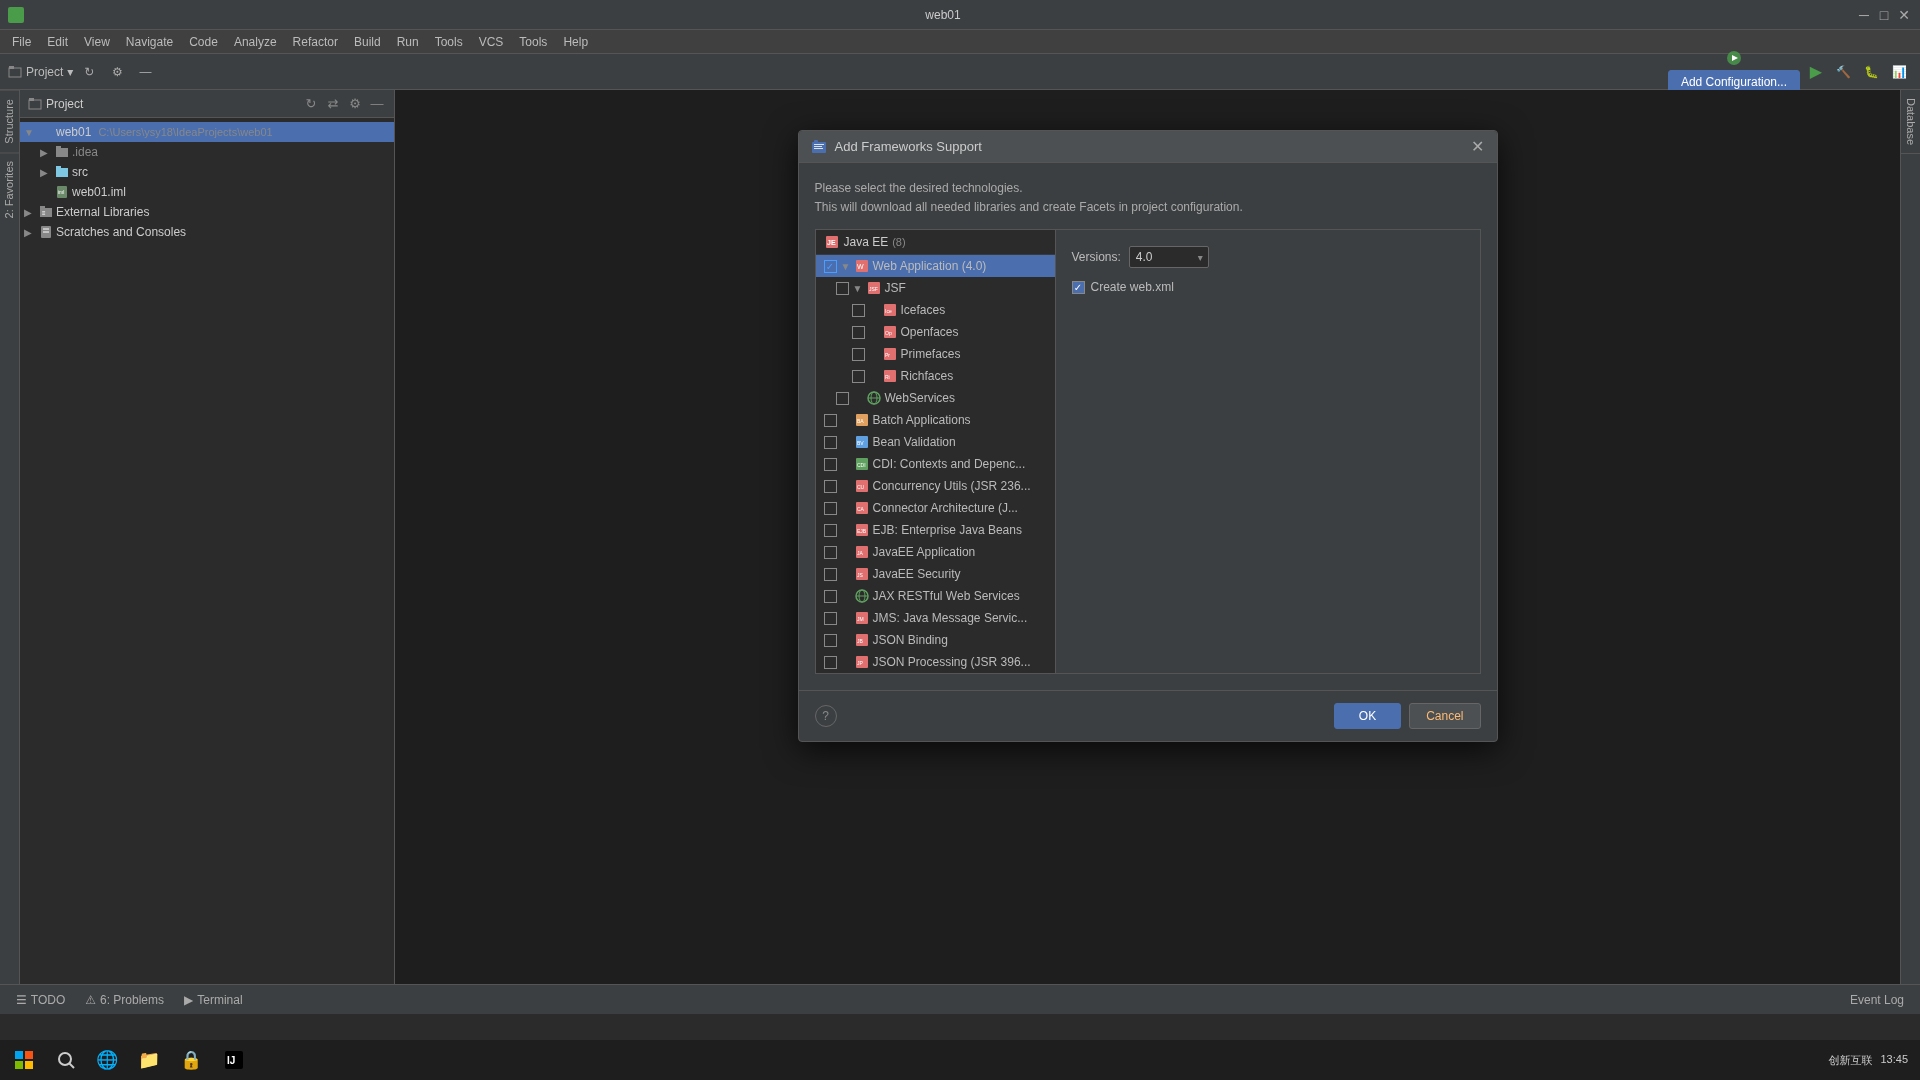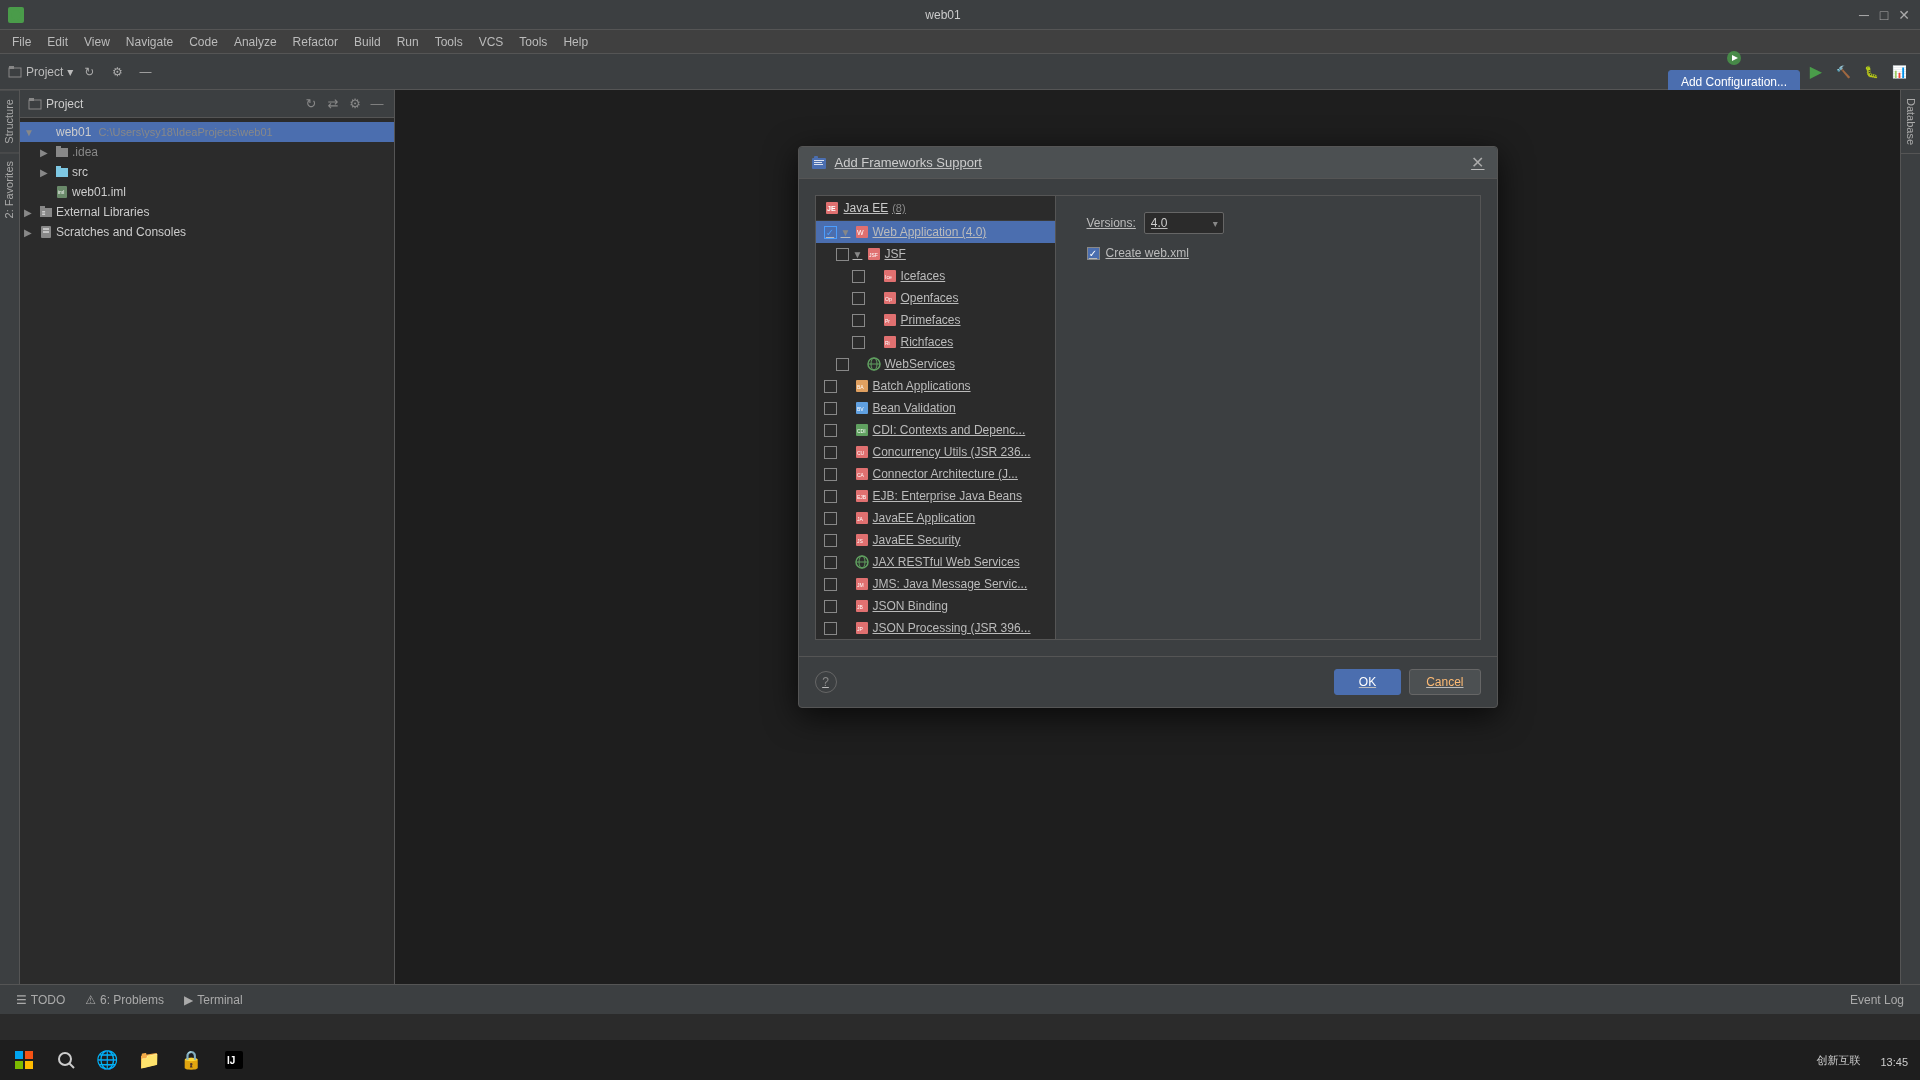--- a/index.html
+++ b/index.html
@@ -196,22 +196,21 @@
     }
 
     
     .dialog-overlay {
       position: absolute;
       top: 0; left: 0; right: 0; bottom: 0;
       background: rgba(0,0,0,0.3);
       display: flex;
       align-items: flex-start;
       justify-content: center;
-      padding-top: 56px;
-      text-decoration: underline;
+      padding-top: 40px;
     }
 
     
     .dialog {
       width: 700px;
       background: #3c3f41;
       border: 1px solid #555;
       border-radius: 4px;
       box-shadow: 0 8px 32px rgba(0,0,0,0.7);
     }
@@ -247,21 +246,21 @@
     }
     .dialog-desc {
       font-size: 12px;
       color: #aaa;
       margin-bottom: 12px;
       line-height: 1.6;
     }
 
     .dialog-content {
       display: flex;
-      gap: 15px;
+      gap: 0;
       border: 1px solid #555;
     }
 
     
     .framework-list-panel {
       width: 240px;
       background: #2b2b2b;
       border-right: 1px solid #555;
       overflow-y: auto;
       max-height: 450px;
@@ -450,22 +449,22 @@
     }
     .taskbar-app {
       width: 40px; height: 40px;
       display: flex; align-items: center; justify-content: center;
       cursor: pointer;
       border-radius: 2px;
     }
     .taskbar-spacer { flex: 1; }
     .taskbar-sys {
       display: flex;
-      align-items: flex-end;
-      gap: 20px;
+      align-items: flex-start;
+      gap: 8px;
       padding: 0 8px;
       font-size: 11px;
       color: #ccc;
     }
   </style>
 </head>
 <body>
 
 <div class="title-bar">
   <span class="title-bar-icon">
@@ -616,20 +615,24 @@
               <rect x="3" y="5" width="10" height="1" fill="white" opacity="0.8"></rect>
               <rect x="3" y="7" width="8" height="1" fill="white" opacity="0.8"></rect>
               <rect x="3" y="9" width="9" height="1" fill="white" opacity="0.8"></rect>
             </svg>
           </span>
           <span class="dialog-title">Add Frameworks Support</span>
           <span class="dialog-close">✕</span>
         </div>
 
         <div class="dialog-body">
+          <div class="dialog-desc">
+            <div>Please select the desired technologies.</div>
+            <div>This will download all needed libraries and create Facets in project configuration.</div>
+          </div>
 
           <div class="dialog-content">
 
             <div class="framework-list-panel">
 
               <div class="fw-section-header">
                 <svg width="16" height="16" viewBox="0 0 16 16">
                   <rect x="2" y="2" width="12" height="12" fill="#e07070" rx="1"></rect>
                   <text x="3" y="11" font-size="7" fill="white" font-weight="bold">JE</text>
                 </svg>

